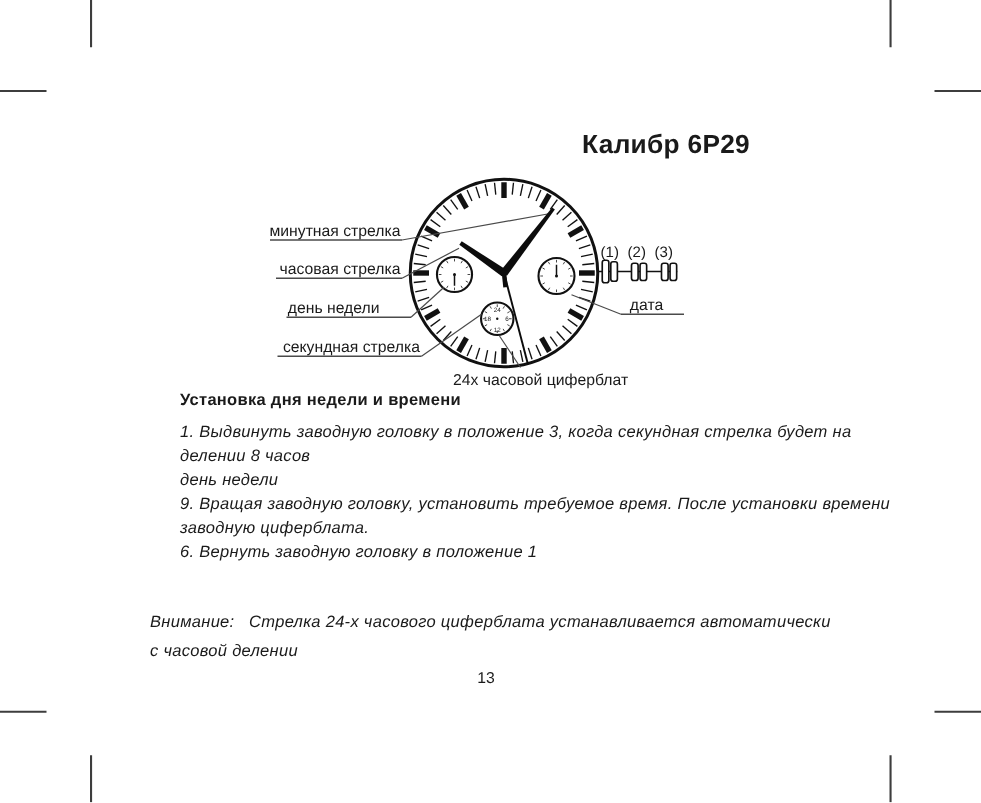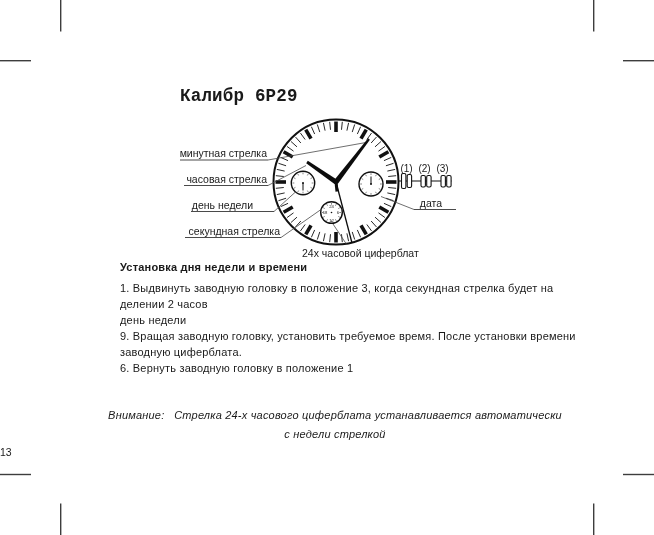--- a/index.html
+++ b/index.html
@@ -1,27 +1,27 @@
 <!DOCTYPE html>
 <html><head>
 <meta charset="utf-8">
 <style>
   html,body{margin:0;padding:0;background:#ffffff;}
   .page{position:relative;width:654px;height:535px;background:#ffffff;overflow:hidden;
         font-family:"Liberation Sans",sans-serif;color:#1a1a1a;}
   .overlay-svg{position:absolute;left:0;top:0;width:654px;height:535px;}
   svg text{font-family:"Liberation Sans",sans-serif;fill:#1a1a1a;}
-  .doc-title{position:absolute;left:180px;top:86px;width:320px;text-align:left;
-             font-size:17.5px;font-weight:bold;letter-spacing:0.2px;font-family:Liberation Mono, monospace;}
+  .doc-title{position:absolute;left:180px;top:86px;width:320px;text-align:right;
+             font-size:17.5px;font-weight:bold;letter-spacing:0.2px;}
   .instructions{position:absolute;left:100px;top:259px;width:470px;font-size:11px;line-height:16px;letter-spacing:0.2px;margin-left:20px;}
   .instructions .heading{font-weight:bold;margin-bottom:5px;white-space:pre;}
-  .tline{white-space:pre;}
+  .tline{white-space:pre;font-style:italic;}
   .notice{position:absolute;left:100px;top:406px;width:470px;font-size:11px;line-height:19px;
-          font-style:italic;letter-spacing:0.2px;text-align:center;}
-  .page-number{position:absolute;left:0;top:446px;width:648px;font-size:10.5px;}
+          font-style:italic;letter-spacing:0.2px;}
+  .page-number{position:absolute;left:0;top:446px;width:648px;text-align:center;font-size:10.5px;}
 </style>
 </head>
 <body>
 
 <div class="page">
 
   <svg class="overlay-svg" viewBox="0 0 654 535">
 
     <g stroke="#3d3d3d" stroke-width="1.4">
       <line x1="60.7" y1="0" x2="60.7" y2="31.5"></line>
@@ -209,27 +209,27 @@
       <text x="302" y="256.5">24х часовой циферблат</text>
     </g>
   </svg>
 
   <div class="doc-title">Калибр 6Р29</div>
 
   <div class="instructions">
     <div class="heading">Установка дня недели и времени</div>
     <div>
         <div class="tline">1. Выдвинуть заводную головку в положение 3, когда секундная стрелка будет на</div>
-        <div class="tline">делении 2 часов</div>
+        <div class="tline">делении 8 часов</div>
         <div class="tline">день недели</div>
         <div class="tline">9. Вращая заводную головку, установить требуемое время. После установки времени</div>
         <div class="tline">заводную циферблата.</div>
         <div class="tline">6. Вернуть заводную головку в положение 1</div>
       </div>
   </div>
 
   <div class="notice">
       <div class="tline">Внимание:   Стрелка 24-х часового циферблата устанавливается автоматически</div>
-      <div class="tline">с недели стрелкой</div>
+      <div class="tline">с часовой делении</div>
     </div>
 
   <div class="page-number">13</div>
 </div>
 
 </body></html>

